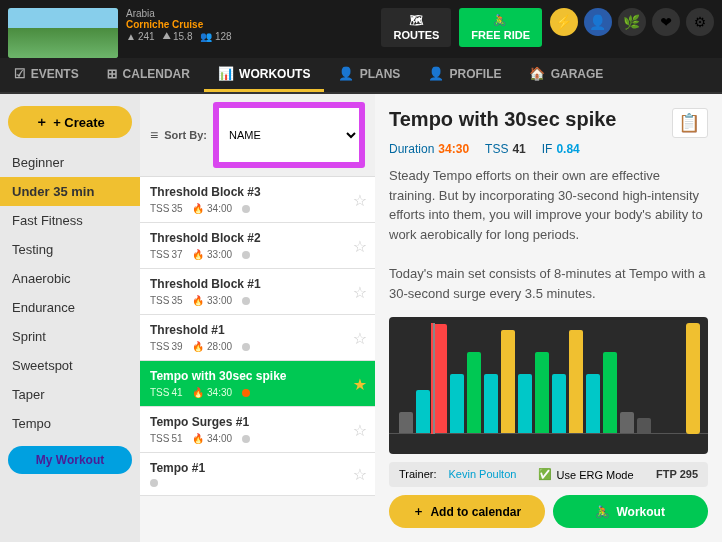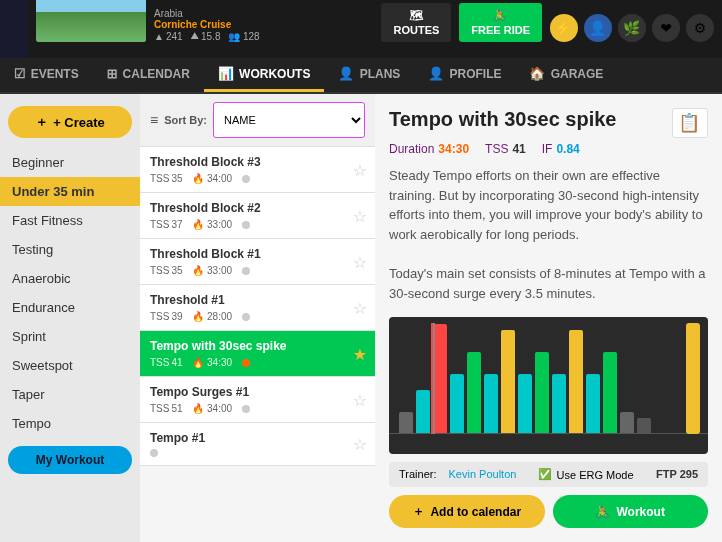--- a/index.html
+++ b/index.html
@@ -1,21 +1,21 @@
 <!DOCTYPE html>
 <html><head>
   <meta charset="utf-8">
   <style>
     * { box-sizing: border-box; margin: 0; padding: 0; }
     body { width: 722px; height: 542px; overflow: hidden; font-family: Arial, sans-serif; background: #1a1a2e; }
 
     
     .top-bar {
-      display: flex; align-items: flex-end; background: #1a1a1a; height: 58px;
-      padding: 16px 8px; gap: 8px; margin-left: 28px;
+      display: flex; align-items: flex-start; background: #1a1a1a; height: 58px;
+      padding: 8px 8px; gap: 8px;
     }
     .map-thumb {
       width: 110px; height: 50px; background: linear-gradient(135deg, #2d5a27, #4a8c3f, #6db56b);
       border-radius: 3px; overflow: hidden; position: relative;
     }
     .map-thumb-inner {
       width: 100%; height: 100%;
       background: linear-gradient(to bottom, #87ceeb 0%, #87ceeb 40%, #4a8c3f 40%, #6db56b 100%);
       position: relative;
     }
@@ -62,36 +62,36 @@
       padding: 7px 12px; font-size: 13px; font-weight: bold; cursor: pointer;
       display: flex; align-items: center; gap: 5px; width: calc(100% - 16px);
       justify-content: center;
     }
     .sidebar-item {
       padding: 7px 12px; font-size: 13px; color: #333; cursor: pointer;
     }
     .sidebar-item.active { background: #f0c030; font-weight: bold; }
     .my-workout-btn {
       margin: 8px; background: #00a0e0; border: none; border-radius: 20px;
-      padding: 7px 12px; font-size: 12px; font-weight: bold; color: #0f172a;
+      padding: 7px 12px; font-size: 12px; font-weight: bold; color: #4c1d95;
       cursor: pointer; width: calc(100% - 16px);
     }
 
     
     .middle-panel {
       width: 235px; background: #f5f5f5; flex-shrink: 0; display: flex; flex-direction: column;
     }
     .sort-bar {
       display: flex; align-items: center; gap: 6px; padding: 8px 10px;
       border-bottom: 1px solid #ddd; background: #f0f0f0;
     }
     .sort-icon { font-size: 14px; color: #555; }
     .sort-label { font-size: 11px; color: #555; font-weight: bold; }
     .sort-select {
-      flex: 1; border: 1px solid #d946ef; background: #fff; padding: 10px 6px;
+      flex: 1; border: 6px solid #d946ef; background: #fff; padding: 20px 6px;
       font-size: 11px; border-radius: 3px;
     }
     .workout-list { flex: 1; overflow-y: auto; }
     .workout-item {
       padding: 8px 10px; border-bottom: 1px solid #e0e0e0; cursor: pointer;
       background: #fff; position: relative;
     }
     .workout-item.active { background: #00c853; }
     .workout-title { font-size: 12px; font-weight: bold; color: #333; }
     .workout-item.active .workout-title { color: #fff; }
@@ -105,21 +105,21 @@
 
     
     .detail-panel {
       flex: 1; background: #f5f5f5; padding: 14px; display: flex; flex-direction: column; overflow-y: auto;
     }
     .detail-header { display: flex; justify-content: space-between; align-items: flex-start; }
     .detail-title { font-size: 20px; font-weight: bold; color: #222; }
     .copy-icon { font-size: 18px; color: #aaa; cursor: pointer; background: #fff; border: 1px solid #ddd; border-radius: 3px; padding: 3px 6px; }
     .detail-meta { display: flex; gap: 16px; margin-top: 4px; font-size: 12px; }
     .meta-item { display: flex; gap: 4px; }
-    .meta-label { color: #701a75; }
+    .meta-label { color: #0369a1; }
     .meta-value { color: #333; font-weight: bold; }
     .meta-value.orange { color: #ff6600; }
     .meta-value.green { color: #00a0e0; }
     .detail-desc { font-size: 13px; color: #555; margin: 10px 0; line-height: 1.5; }
     .chart-area {
       flex: 1; background: #2a2a2a; border-radius: 4px; position: relative;
       min-height: 130px; overflow: hidden; margin-top: 4px;
     }
     .chart-bars {
       display: flex; align-items: flex-end; height: 100%; padding: 6px 10px 20px 10px; gap: 3px;

